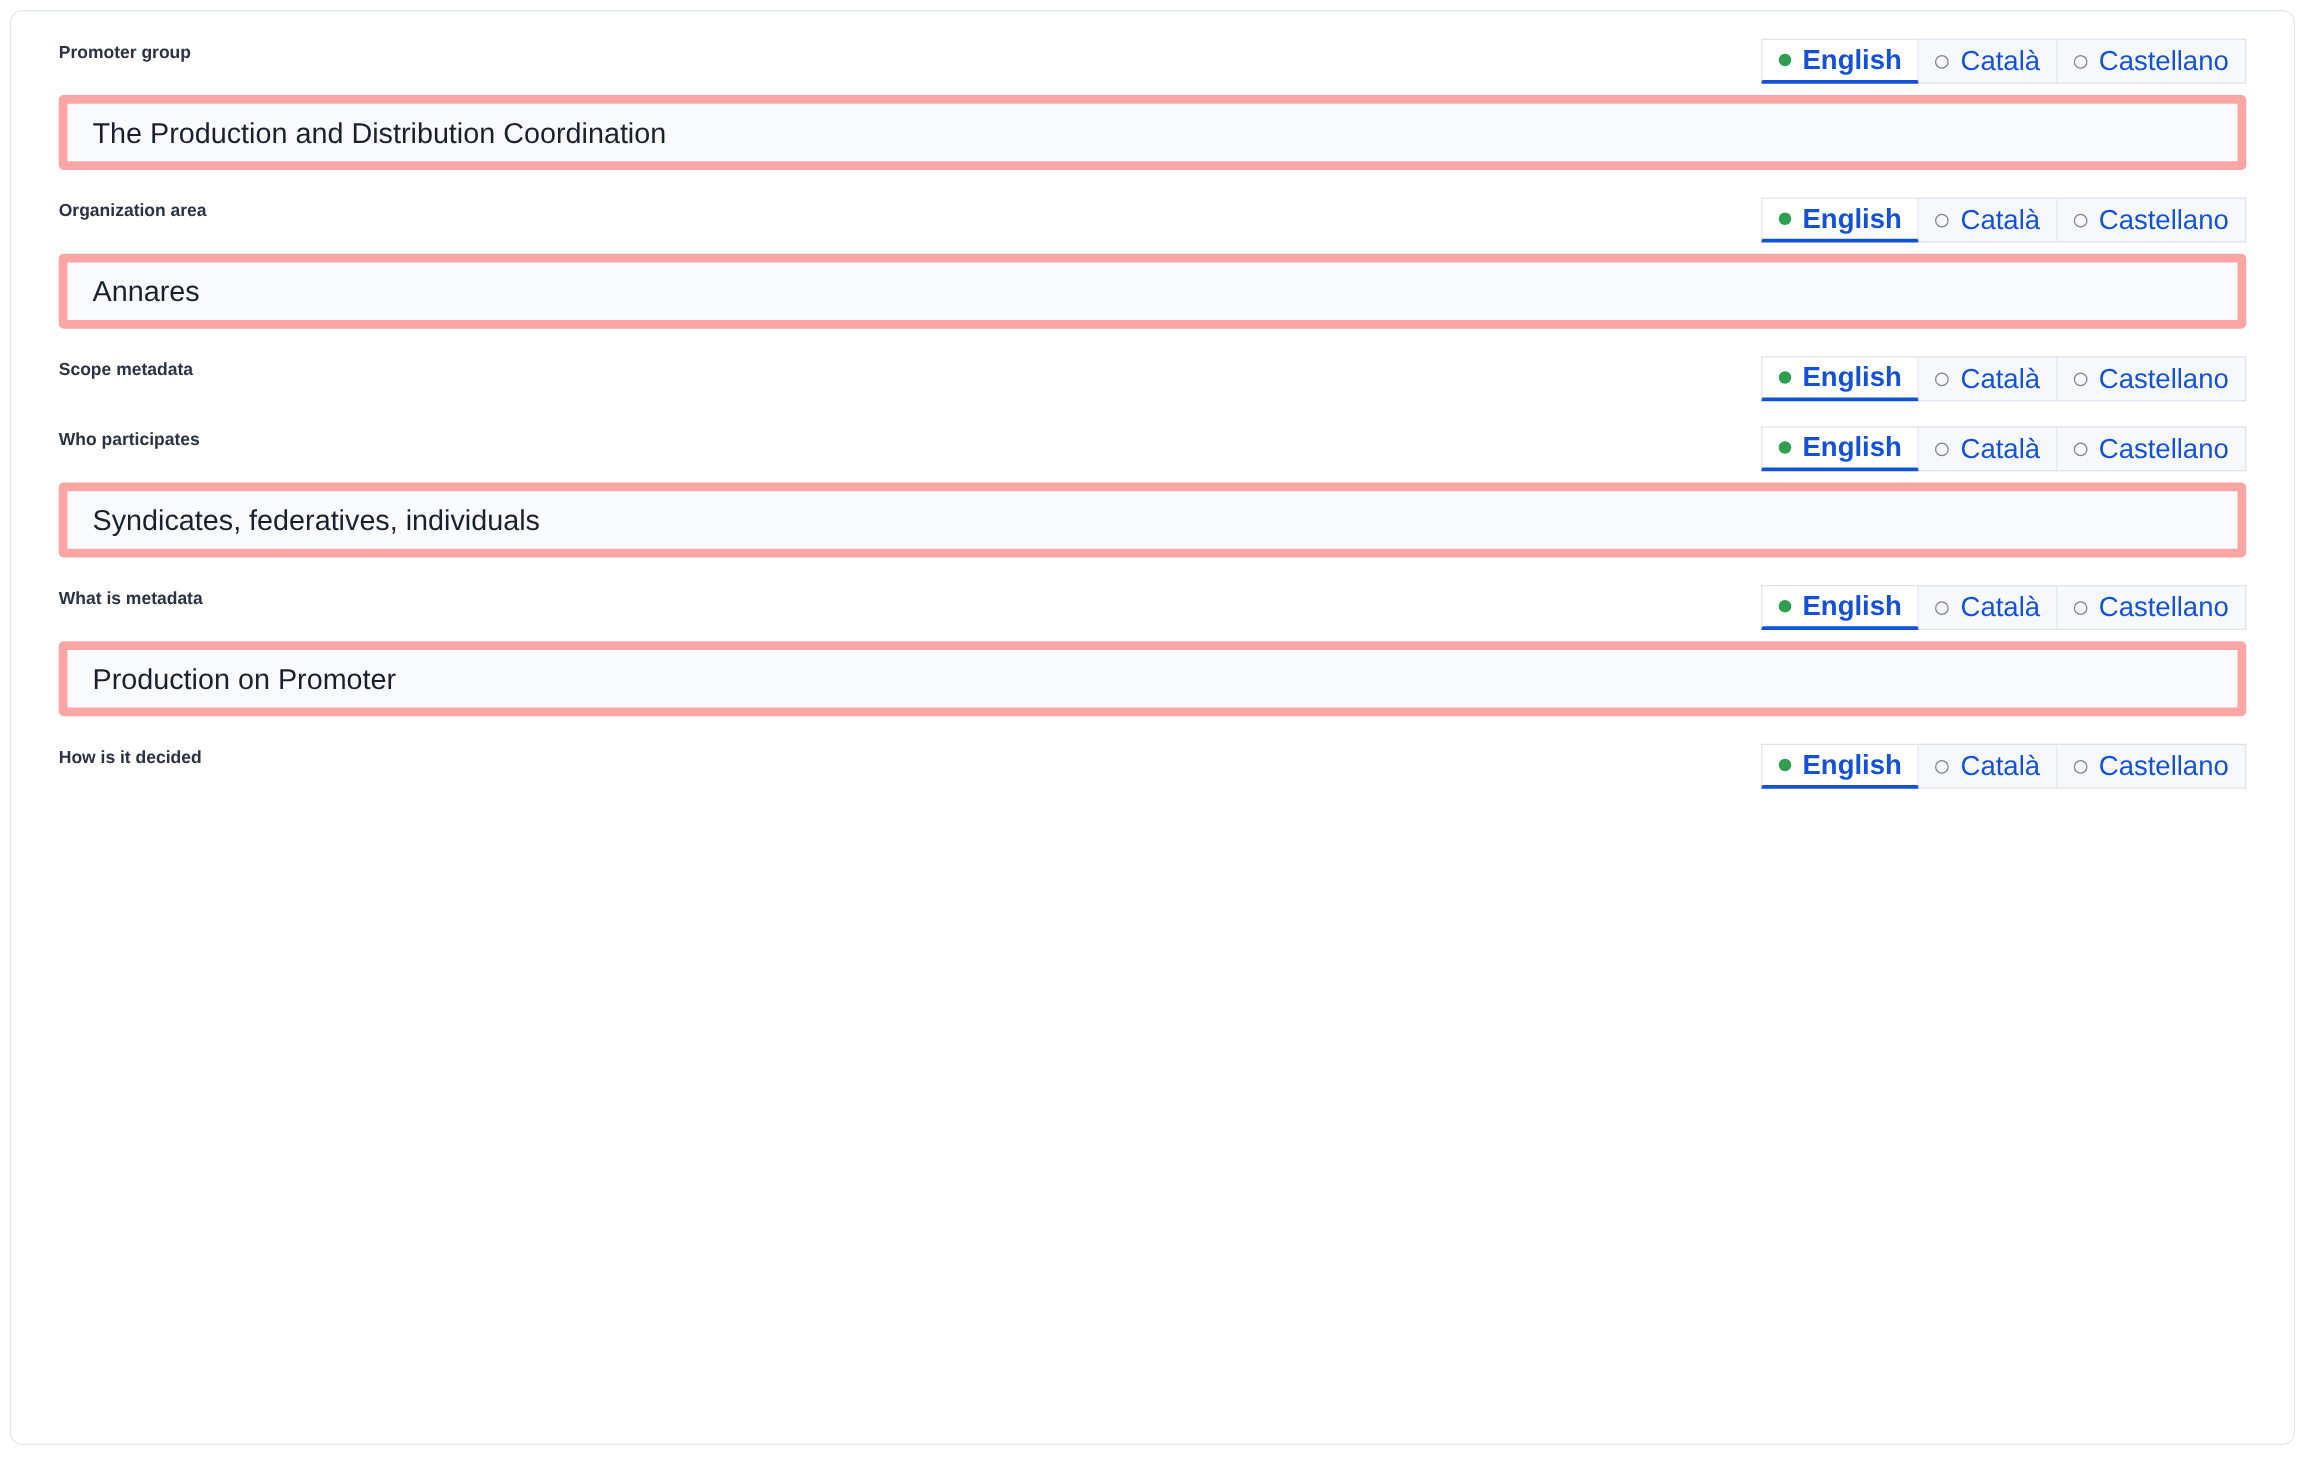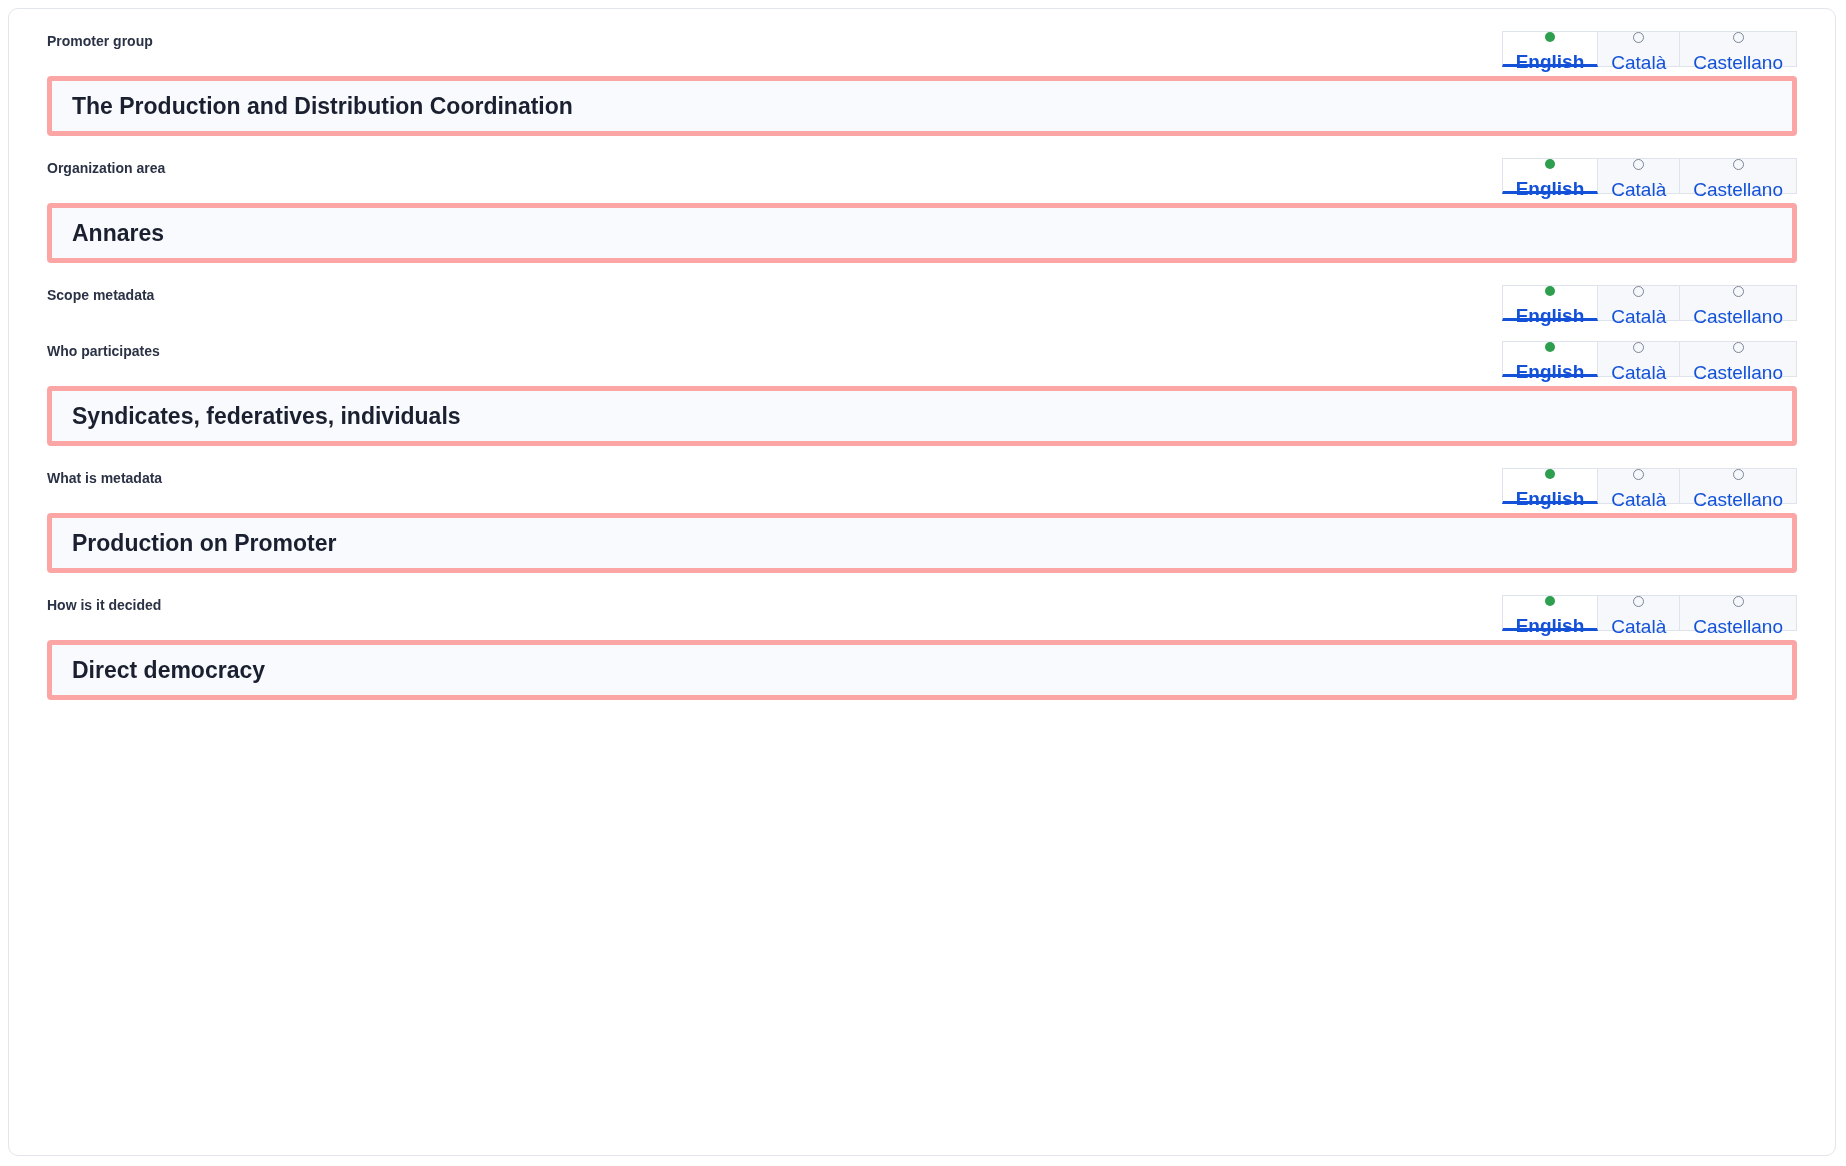--- a/index.html
+++ b/index.html
@@ -70,24 +70,23 @@
   }
   .lang-tab {
     display: flex;
     align-items: center;
     gap: 9px;
     padding: 0 13px;
     background: #f6f8fc;
     border: 1px solid #dfe3ec;
     border-left: none;
     color: #1352d8;
-    font-size: 19px;
+    font-size: 22px;
     box-sizing: border-box;
     cursor: pointer;
-    flex-direction: column;
   }
   .lang-tab:first-child {
     border-left: 1px solid #dfe3ec;
   }
   .lang-tab.active {
     background: #ffffff;
     font-weight: bold;
     border-bottom: 3px solid #1352d8;
   }
   .dot {
@@ -102,28 +101,27 @@
     background: transparent;
     border: 1px solid #7c8496;
     width: 9px;
     height: 9px;
   }
   .field-input {
     margin-top: 11px;
     height: 60px;
     box-sizing: border-box;
     background: #f8fafd;
-    border: 5px solid #fca5a5;
+    border: 7px solid #fca5a5;
     border-radius: 4px;
     display: flex;
     align-items: center;
     padding: 0 20px;
     font-size: 23px;
     color: #1b2030;
-    font-weight: bold;
   }
 </style>
 </head>
 <body>
 
 <div class="panel">
 
 
   <div class="fields">
 
@@ -242,17 +240,16 @@
           <div class="lang-tab">
             <span class="dot empty"></span>
             <span>Català</span>
           </div>
           <div class="lang-tab">
             <span class="dot empty"></span>
             <span>Castellano</span>
           </div>
         </div>
       </div>
-      <div class="field-input">Direct democracy</div>
     </div>
 
   </div>
 </div>
 
 </body></html>

